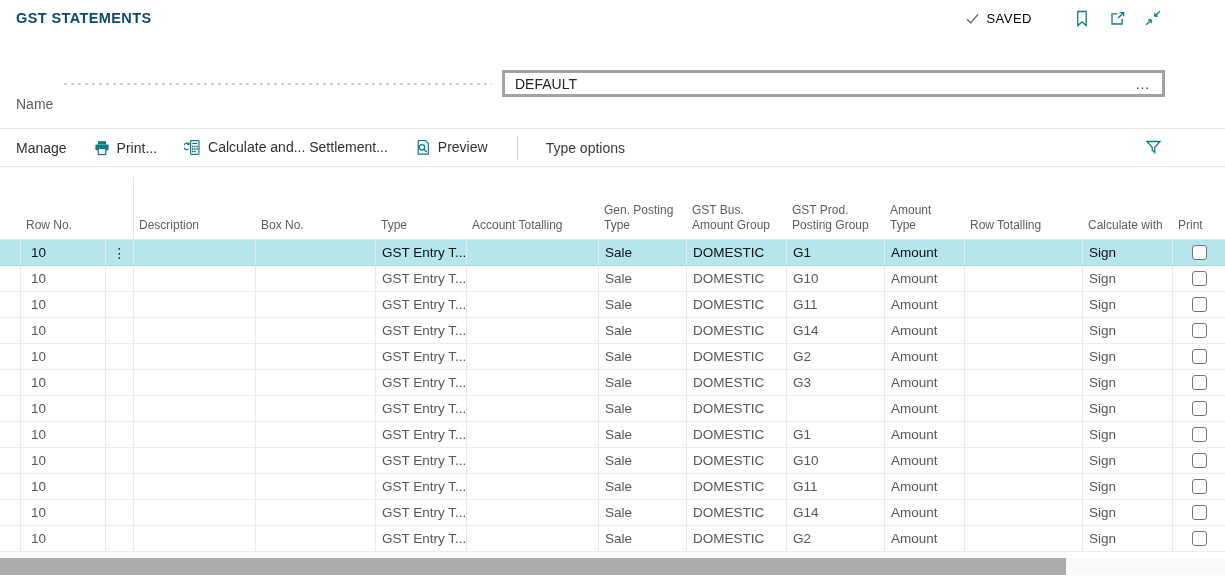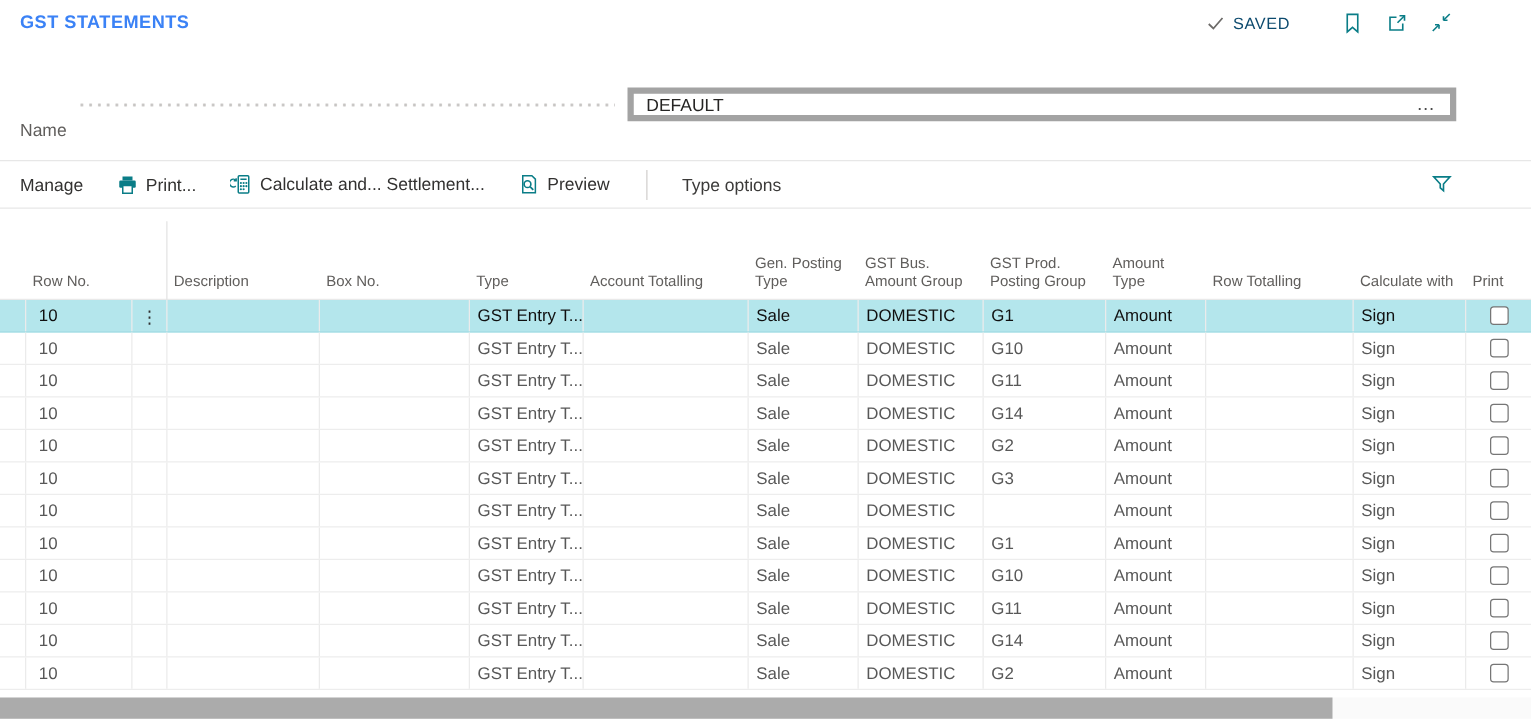--- a/index.html
+++ b/index.html
@@ -8,32 +8,32 @@
     --gridline:#ebebeb;
   }
   *{box-sizing:border-box;}
   html,body{margin:0;padding:0;}
   body{
     width:1225px;height:581px;overflow:hidden;background:#fff;position:relative;
     font-family:"Liberation Sans","DejaVu Sans",sans-serif;color:#323130;
   }
   
   .topbar{display:flex;justify-content:space-between;align-items:center;padding:7px 64px 0 16px;height:29px;}
-  .page-title{font-size:14.5px;font-weight:600;letter-spacing:.4px;color:#3b82f6;}
+  .page-title{font-size:14.5px;font-weight:600;letter-spacing:.4px;color:#0c4a6e;}
   .top-right{display:flex;align-items:center;}
-  .saved-group{display:flex;align-items:center;gap:6px;color:#0c4a6e;font-size:13px;letter-spacing:.5px;}
+  .saved-group{display:flex;align-items:center;gap:6px;color:#000000;font-size:13px;letter-spacing:.5px;}
   .top-icons{display:flex;align-items:center;gap:19px;margin-left:42px;}
   .icon-btn{display:flex;align-items:center;justify-content:center;cursor:pointer;background:none;border:none;padding:0;}
   
   .name-row{display:flex;align-items:center;margin:41px 60px 0 16px;height:27px;}
   .name-label{font-size:14px;color:#605e5c;margin-top:40px;}
   .name-leader{flex:1;height:27px;margin:0 10px 0 9px;
     background-image:radial-gradient(circle,#c6c4c2 1px,rgba(0,0,0,0) 1.4px);
     background-size:7px 4px;background-repeat:repeat-x;background-position:left center;}
-  .name-input{width:663px;height:27px;border:5px solid #a3a3a3;background:#fff;display:flex;align-items:center;padding:0 10px;cursor:text;}
+  .name-input{width:663px;height:27px;border:3px solid #a3a3a3;background:#fff;display:flex;align-items:center;padding:0 10px;cursor:text;}
   .name-value{flex:1;font-size:14px;color:#252423;}
   .assist-edit{color:#494949;font-size:15px;line-height:8px;cursor:pointer;padding:0 2px;}
   
   .hr1{border:none;border-top:1px solid #e7e7e7;margin:31px 0 0 0;}
   .toolbar{height:38px;display:flex;align-items:center;padding:0 0 0 16px;border-bottom:1px solid #e7e7e7;font-size:14px;}
   .tb-item{display:flex;gap:7px;margin-right:27px;cursor:pointer;color:#323130;white-space:nowrap;}
   .tb-divider{width:1px;height:24px;background:#d2d0ce;margin:0 28px 0 2px;}
   .tb-more{color:#3b3a39;}
   .tb-spacer{flex:1;}
   .tb-filter{margin-right:62px;}

